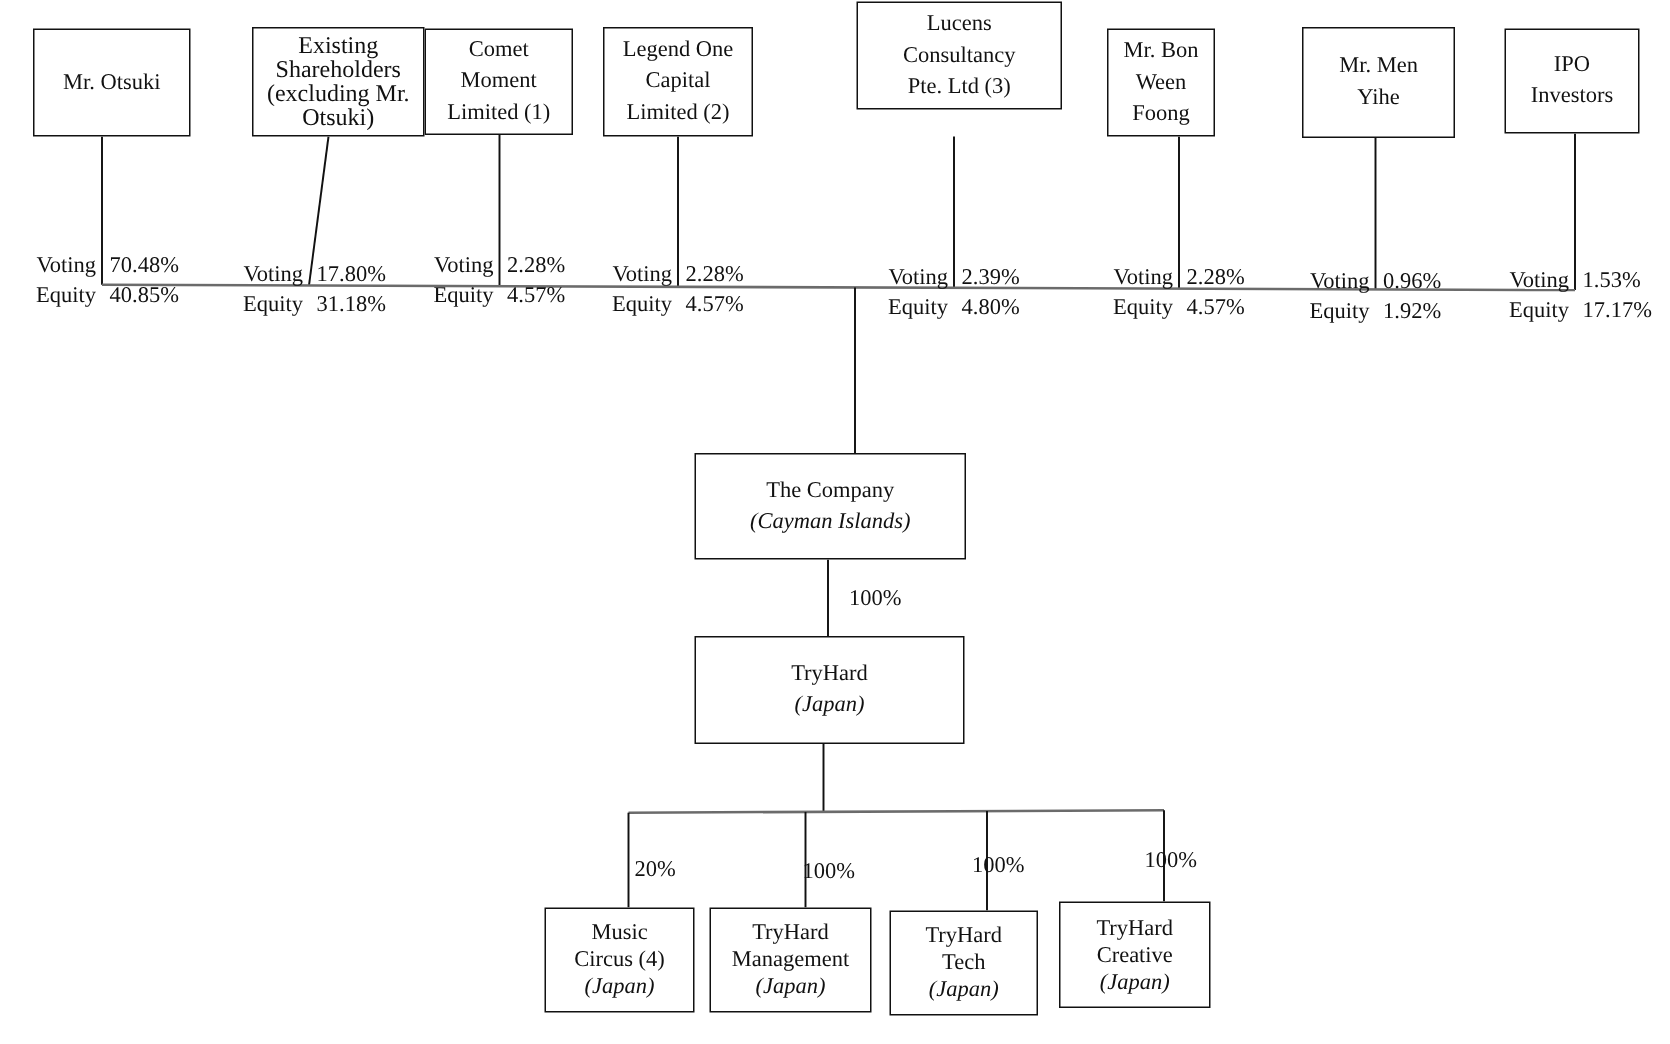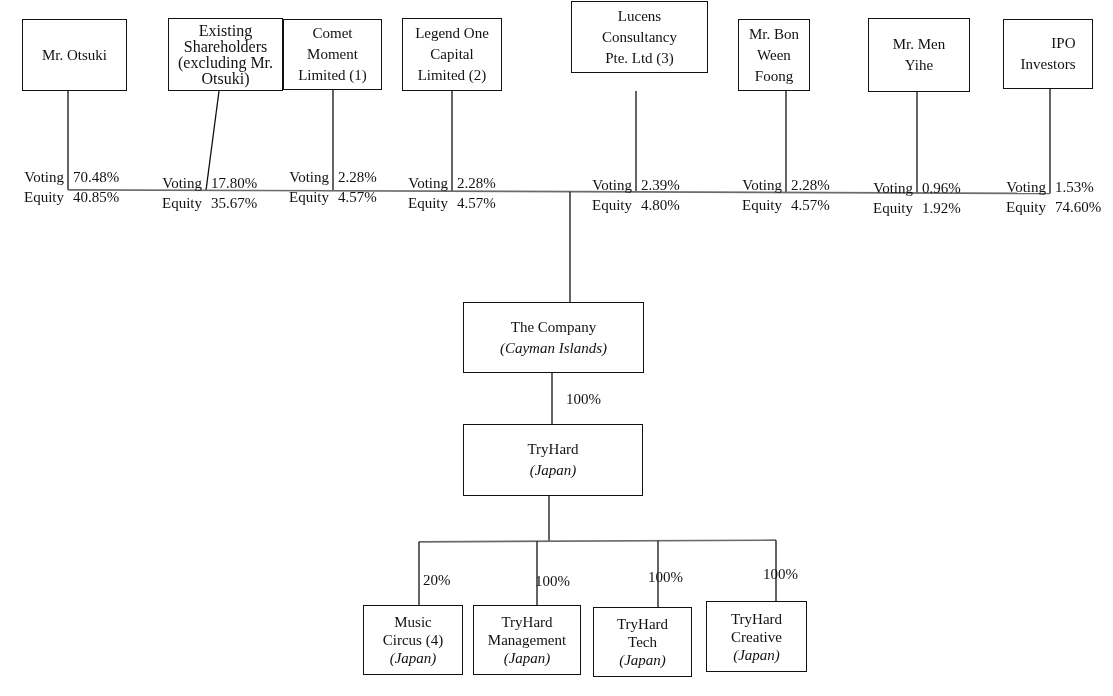--- a/index.html
+++ b/index.html
@@ -30,21 +30,21 @@
 
   
   .sh-1 { left: 22px;   top: 19px; width: 105px; height: 72px; }
   .sh-2 { left: 168px;  top: 18px; width: 115px; height: 73px; }
   .sh-2 .bname { font-size: 16px; line-height: 16px; }
   .sh-3 { left: 283px;  top: 19px; width: 99px;  height: 71px; }
   .sh-4 { left: 402px;  top: 18px; width: 100px; height: 73px; }
   .sh-5 { left: 571px;  top: 1px; width: 137px; height: 72px; }
   .sh-6 { left: 738px;  top: 19px; width: 72px;  height: 72px; }
   .sh-7 { left: 868px;  top: 18px; width: 102px; height: 74px; }
-  .sh-8 { left: 1003px; top: 19px; width: 90px;  height: 70px; text-align: right; }
+  .sh-8 { left: 1003px; top: 19px; width: 90px;  height: 70px; }
 
   
   .co-box  { left: 463px; top: 302px; width: 181px; height: 71px; align-items: center; }
   .th-box  { left: 463px; top: 424px; width: 180px; height: 72px; }
   .sub-a { left: 363px; top: 605px; width: 100px; height: 70px; }
   .sub-b { left: 473px; top: 605px; width: 108px; height: 70px; }
   .sub-c { left: 593px; top: 607px; width: 99px;  height: 70px; }
   .sub-d { left: 706px; top: 601px; width: 101px; height: 71px; }
   .sub-box .bname, .sub-box .jur { line-height: 18px; }
 
@@ -150,21 +150,21 @@
         <span class="vval">40.85%</span>
       </div>
   </div>
   <div class="vgroup g-2">
     <div class="vrow">
         <span class="vlabel">Voting</span>
         <span class="vval">17.80%</span>
       </div>
     <div class="vrow">
         <span class="vlabel">Equity</span>
-        <span class="vval">35.67%</span>
+        <span class="vval">31.18%</span>
       </div>
   </div>
   <div class="vgroup g-3">
     <div class="vrow">
         <span class="vlabel">Voting</span>
         <span class="vval">2.28%</span>
       </div>
     <div class="vrow">
         <span class="vlabel">Equity</span>
         <span class="vval">4.57%</span>
@@ -210,21 +210,21 @@
         <span class="vval">1.92%</span>
       </div>
   </div>
   <div class="vgroup g-8">
     <div class="vrow">
         <span class="vlabel">Voting</span>
         <span class="vval">1.53%</span>
       </div>
     <div class="vrow">
         <span class="vlabel">Equity</span>
-        <span class="vval">74.60%</span>
+        <span class="vval">17.17%</span>
       </div>
   </div>
 
   <div class="box co-box">
     <span class="bname">The Company</span>
     <span class="jur">(Cayman Islands)</span>
   </div>
   <span class="pct pct-main">100%</span>
   <div class="box th-box">
     <span class="bname">TryHard</span>

